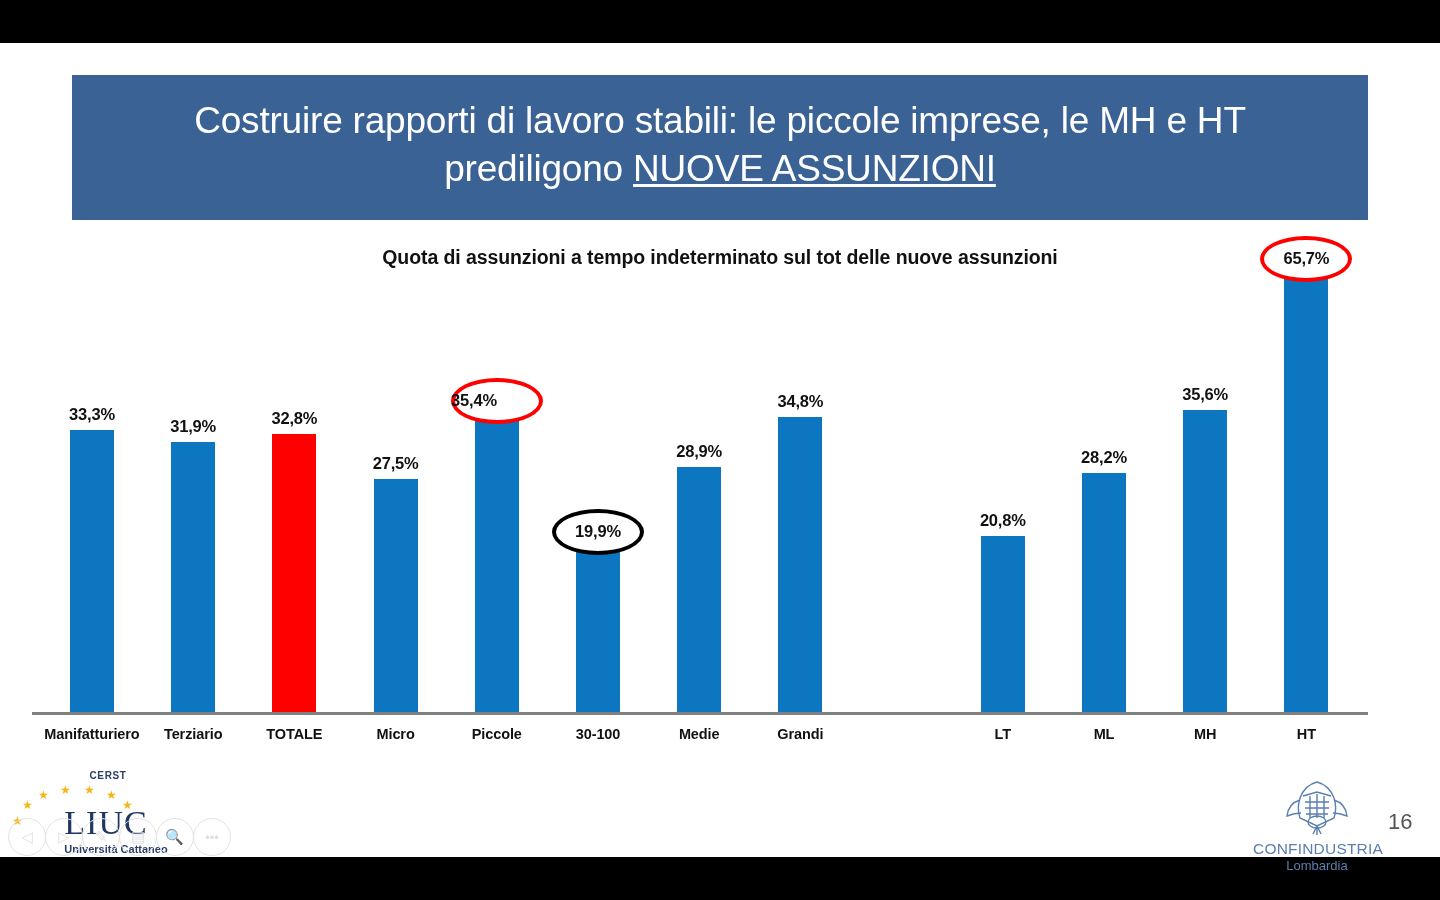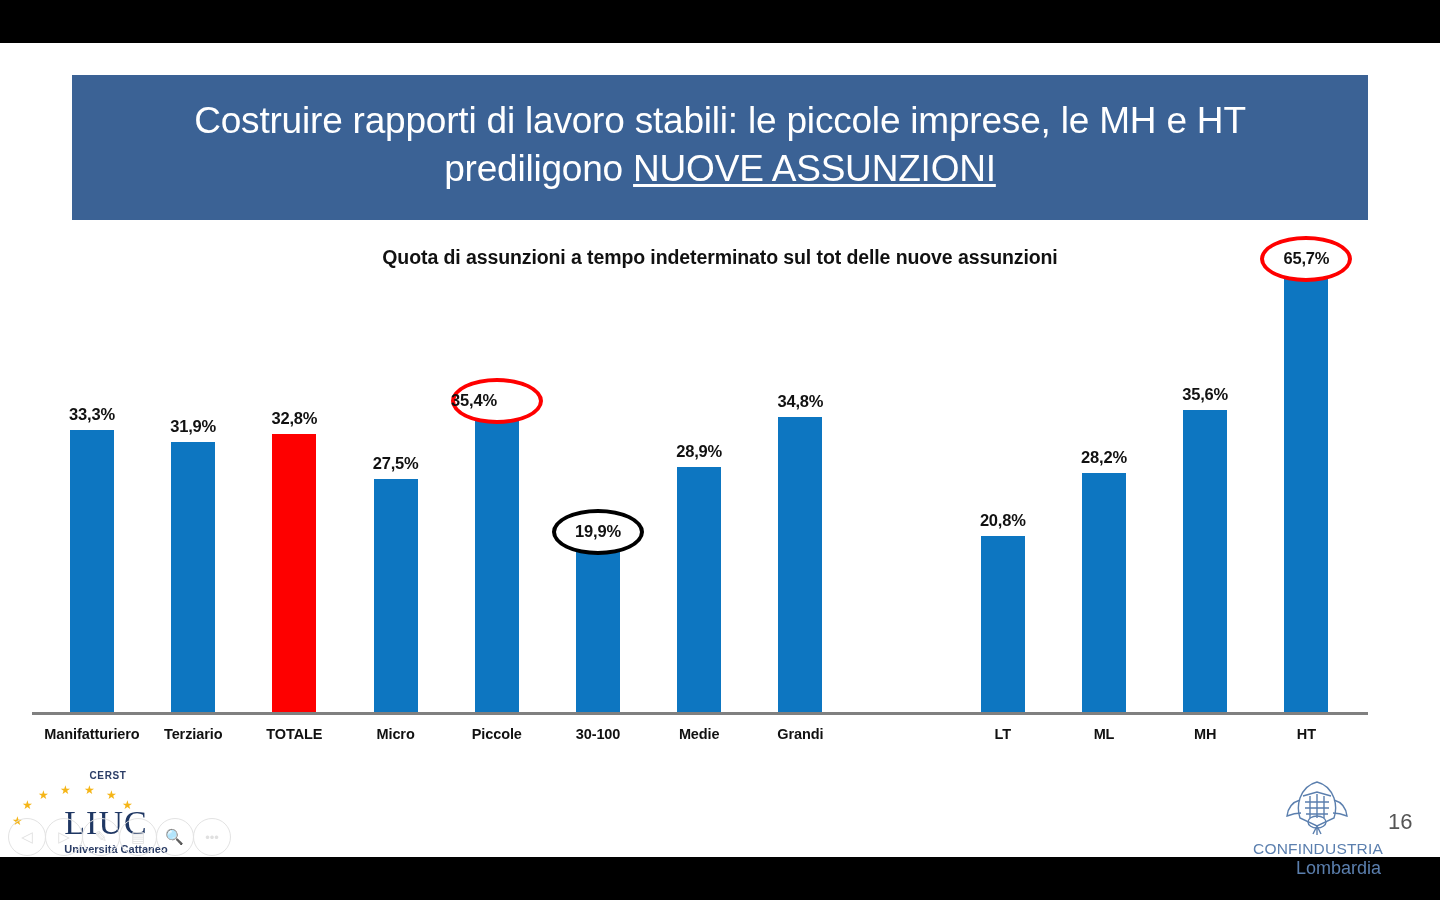--- a/index.html
+++ b/index.html
@@ -105,21 +105,21 @@
   .star { position:absolute; color:#f5b517; font-size:12px; }
 
   #conf-logo { position:absolute; left:1253px; top:735px; width:128px; height:95px; }
   #conf-name {
     position:absolute; left:0; top:62px; width:128px;
     text-align:center; font-size:15.5px; color:#5b7fae;
     letter-spacing:0.2px;
   }
   #conf-sub {
     position:absolute; left:0; top:80px; width:128px;
-    text-align:right; font-size:18px; color:#5b7fae;
+    text-align:center; font-size:13px; color:#5b7fae;
   }
   #slide-number {
     position:absolute; left:1388px; top:766px;
     font-size:22px; color:#555; font-family:"Liberation Sans", sans-serif;
   }
 
   
   #controls { position:absolute; left:8px; top:775px; width:222px; height:42px; }
   .ctrl {
     position:absolute; top:0; width:38px; height:38px;

